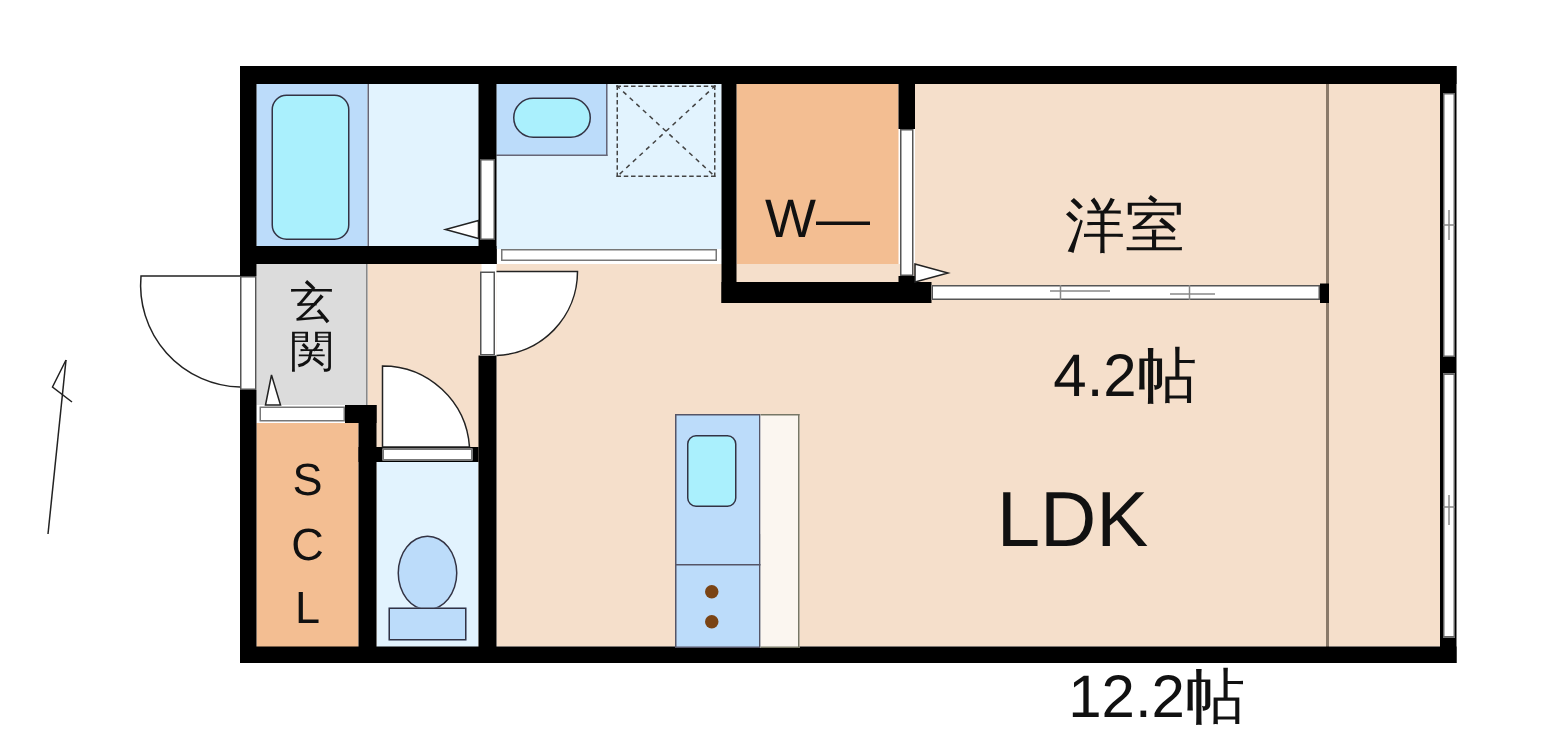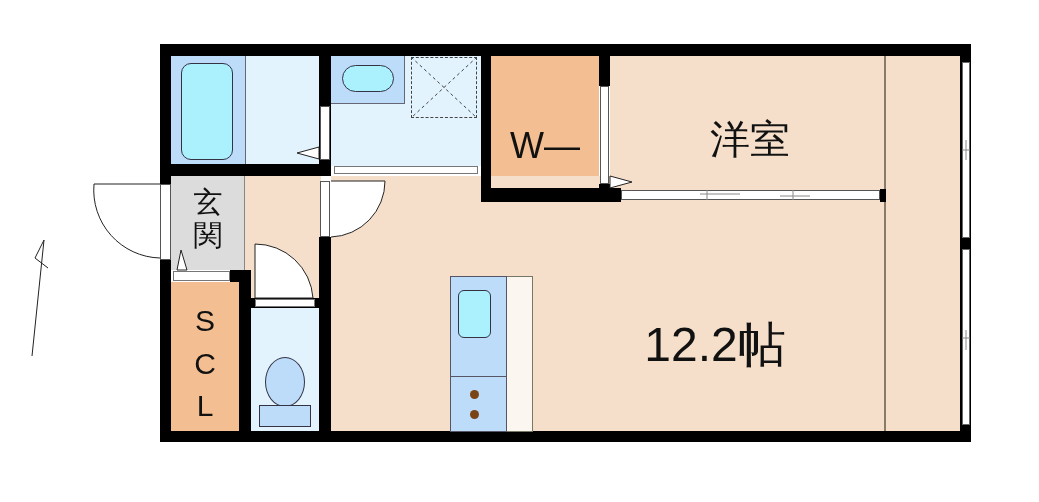--- a/index.html
+++ b/index.html
@@ -99,18 +99,20 @@
 </svg>
 
 <div class="label" style="left:171px;top:186px;width:74px;font-size:29px;">玄
 関</div>
 <div class="label" style="left:171px;top:300px;width:68px;font-size:30px;line-height:1.42;">S
 C
 L</div>
 <div class="label" style="left:491px;top:84px;width:108px;font-size:36px;">
   <div>W—</div>
 </div>
-<div class="label" style="left:650px;top:64px;width:200px;font-size:40px;line-height:1.25;">
+<div class="label" style="left:650px;top:76px;width:200px;font-size:40px;line-height:1.25;">
   <div>洋室</div>
+  <div>4.2帖</div>
 </div>
 <div class="label" style="left:600px;top:254px;width:230px;font-size:52px;line-height:1.2;">
-  <div style="font-size:48px;">12.2帖</div>
+  <div>LDK</div>
+  <div style="font-size:40px;text-align:right;">12.2帖</div>
 </div>
 
 </body></html>

